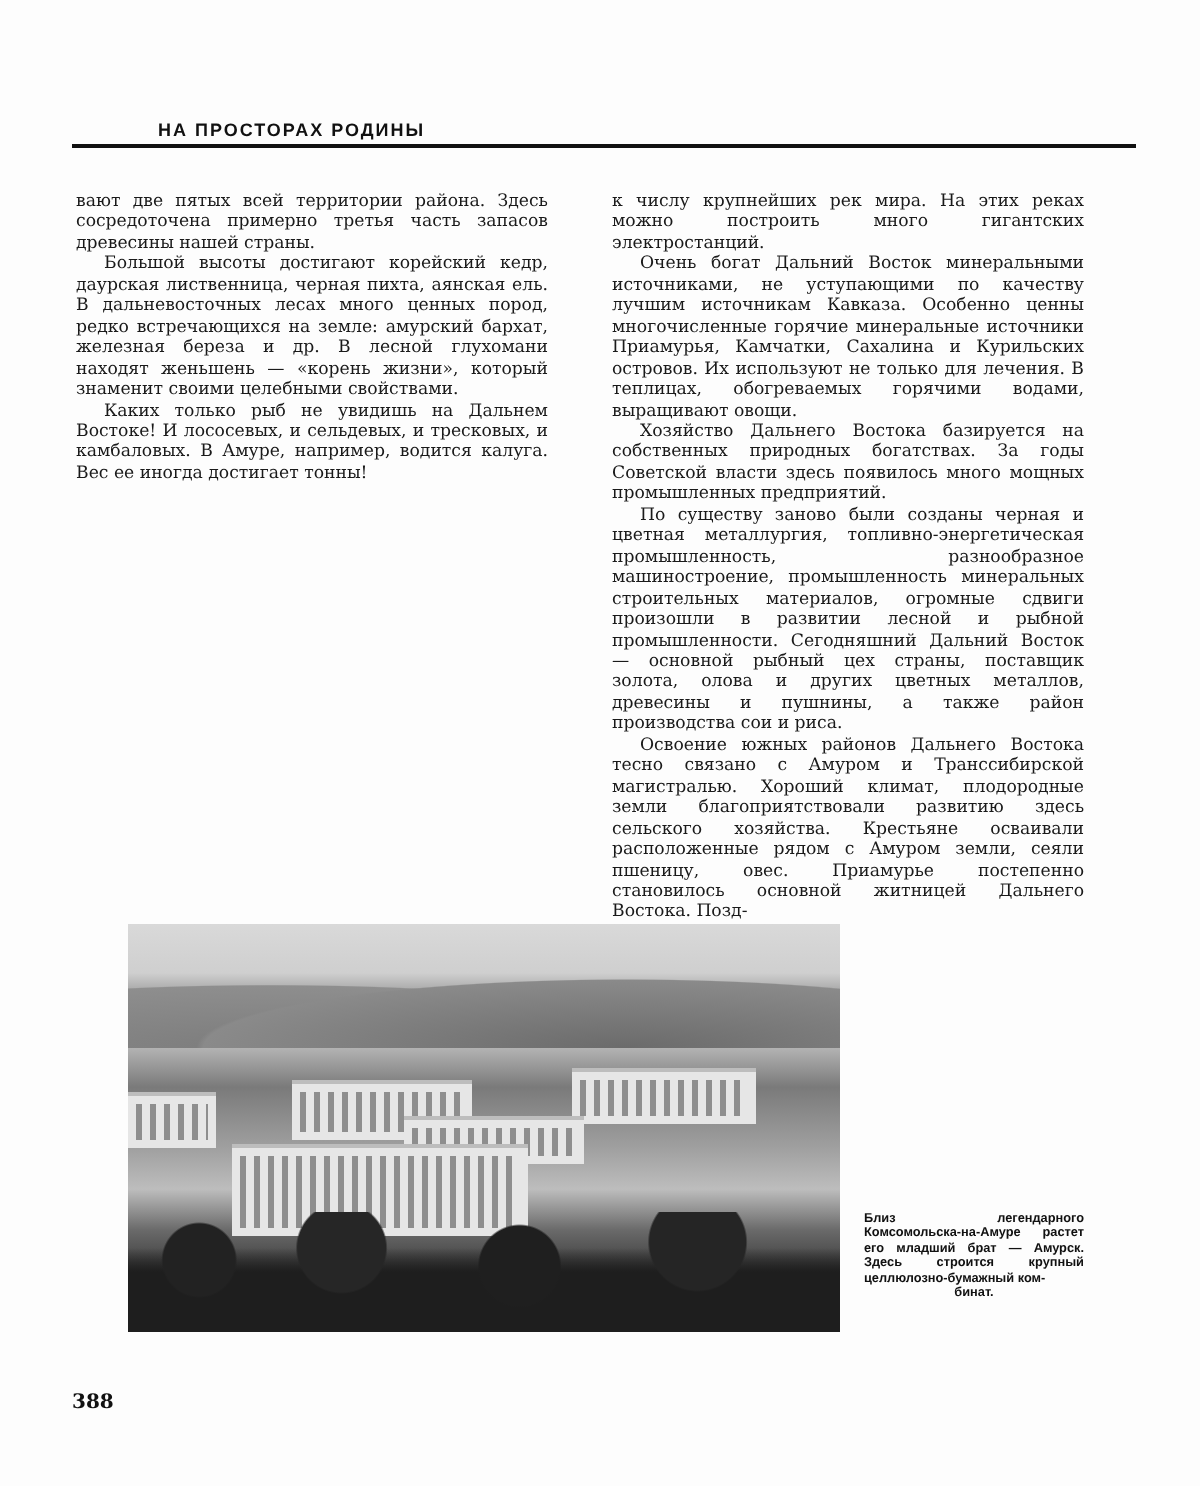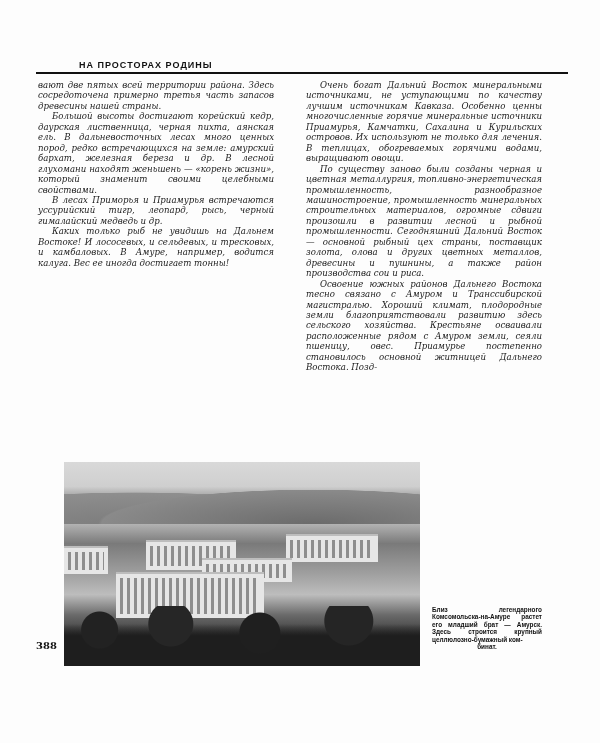--- a/index.html
+++ b/index.html
@@ -9,22 +9,22 @@
   }
   .header {
     position: absolute; left: 36px; top: 60px; width: 532px;
     font-family: "Liberation Sans", sans-serif; font-weight: bold; font-size: 9px;
     letter-spacing: 1px; color: #111; padding-left: 43px;
   }
   .header-rule {
     position: absolute; left: 36px; top: 72px; width: 532px; height: 2px; background: #111;
   }
   .col {
-    position: absolute; top: 80px; width: 236px;
-    font-size: 8.6px; line-height: 10.45px; text-align: justify; color: #1a1a1a; font-style: italic;
+    position: absolute; top: 96px; width: 236px;
+    font-size: 8.6px; line-height: 10.45px; text-align: justify; color: #1a1a1a;
   }
   .col.left { left: 38px; }
   .col.right { left: 306px; }
   .col p { margin: 0; text-indent: 14px; hyphens: manual; }
   .col p.cont { text-indent: 0; }
   .photo {
     position: absolute; left: 64px; top: 462px; width: 356px; height: 204px;
     background: linear-gradient(180deg, #d9d9d9 0%, #cfcfcf 12%, #9a9a9a 18%, #8a8a8a 24%, #b5b5b5 30%, #7a7a7a 40%, #a0a0a0 55%, #bdbdbd 65%, #6a6a6a 75%, #3a3a3a 85%, #2a2a2a 100%);
     overflow: hidden;
   }
@@ -48,39 +48,40 @@
                 radial-gradient(circle at 80% 25%, #252525 0 24px, transparent 25px),
                 linear-gradient(180deg, transparent 30%, #1e1e1e 50%);
   }
   .caption {
     position: absolute; left: 432px; top: 606px; width: 110px;
     font-family: "Liberation Sans", sans-serif; font-weight: bold; font-size: 6.4px; line-height: 7.4px;
     text-align: justify; color: #111;
   }
   .caption .last { text-align: center; display: block; }
   .page-number {
-    position: absolute; left: 36px; top: 640px;
+    position: absolute; left: 36px; top: 696px;
     font-family: "DejaVu Serif", serif; font-weight: bold; font-size: 10px; color: #111;
   }
 </style>
 </head>
 <body>
 
 <div class="header">НА ПРОСТОРАХ РОДИНЫ</div>
 <div class="header-rule"></div>
 
 <div class="col left">
   <p class="cont">вают две пятых всей территории района. Здесь сосредоточена примерно третья часть запасов древесины нашей страны.</p>
   <p>Большой высоты достигают корейский кедр, даурская лиственница, черная пихта, аянская ель. В дальневосточных лесах много ценных пород, редко встречающихся на земле: амурский бархат, железная береза и др. В лесной глухомани находят женьшень — «корень жизни», который знаменит своими целебными свойствами.</p>
-  <p>В лесах Приморья и Приамурья встречаются уссурийский тигр, леопард, рысь, черный гималайский медведь и др.</p>
   <p>Каких только рыб не увидишь на Дальнем Востоке! И лососевых, и сельдевых, и тресковых, и камбаловых. В Амуре, например, водится калуга. Вес ее иногда достигает тонны!</p>
 </div>
 
 <div class="col right">
+  <p class="cont">к числу крупнейших рек мира. На этих реках можно построить много гигантских электростанций.</p>
   <p>Очень богат Дальний Восток минеральными источниками, не уступающими по качеству лучшим источникам Кавказа. Особенно ценны многочисленные горячие минеральные источники Приамурья, Камчатки, Сахалина и Курильских островов. Их используют не только для лечения. В теплицах, обогреваемых горячими водами, выращивают овощи.</p>
+  <p>Хозяйство Дальнего Востока базируется на собственных природных богатствах. За годы Советской власти здесь появилось много мощных промышленных предприятий.</p>
   <p>По существу заново были созданы черная и цветная металлургия, топливно-энергетическая промышленность, разнообразное машиностроение, промышленность минеральных строительных материалов, огромные сдвиги произошли в развитии лесной и рыбной промышленности. Сегодняшний Дальний Восток — основной рыбный цех страны, поставщик золота, олова и других цветных металлов, древесины и пушнины, а также район производства сои и риса.</p>
   <p>Освоение южных районов Дальнего Востока тесно связано с Амуром и Транссибирской магистралью. Хороший климат, плодородные земли благоприятствовали развитию здесь сельского хозяйства. Крестьяне осваивали расположенные рядом с Амуром земли, сеяли пшеницу, овес. Приамурье постепенно становилось основной житницей Дальнего Востока. Позд-</p>
 </div>
 
 <div class="photo">
   <div class="hills"></div>
   <div class="bldg" style="left:0;top:84px;width:44px;height:26px;"></div>
   <div class="bldg" style="left:82px;top:78px;width:90px;height:28px;"></div>
   <div class="bldg" style="left:222px;top:72px;width:92px;height:26px;"></div>
   <div class="bldg" style="left:138px;top:96px;width:90px;height:22px;"></div>

